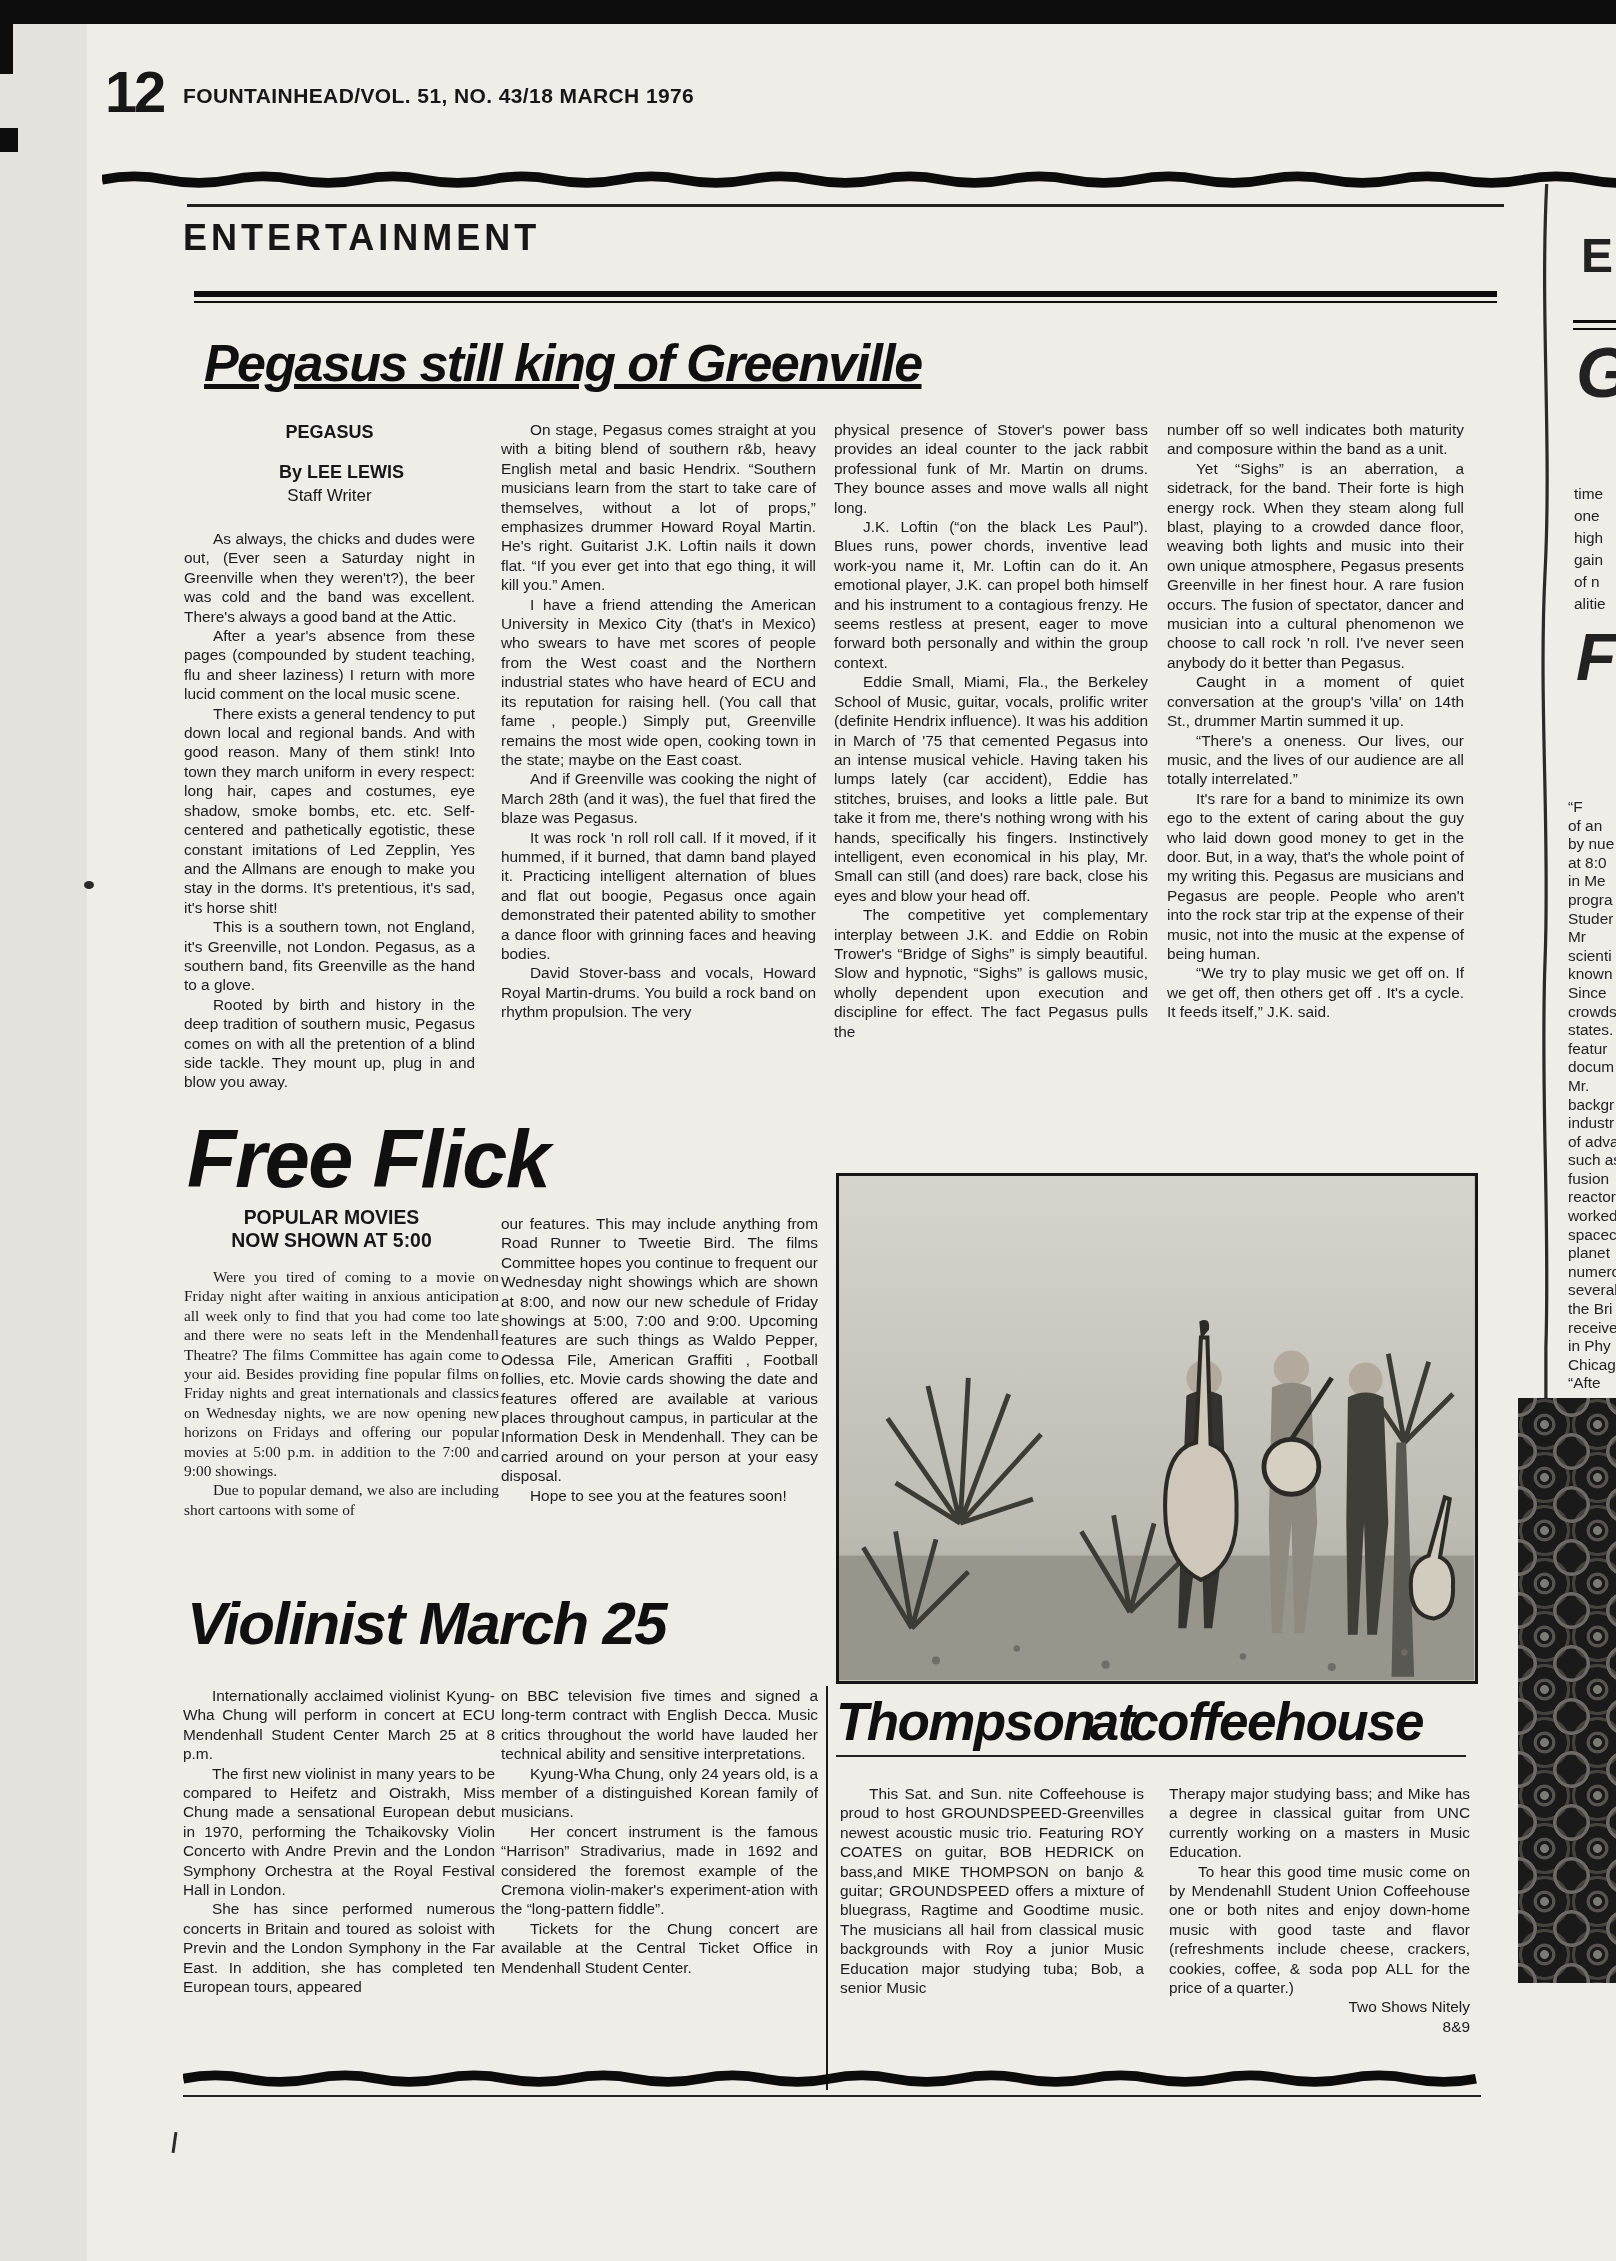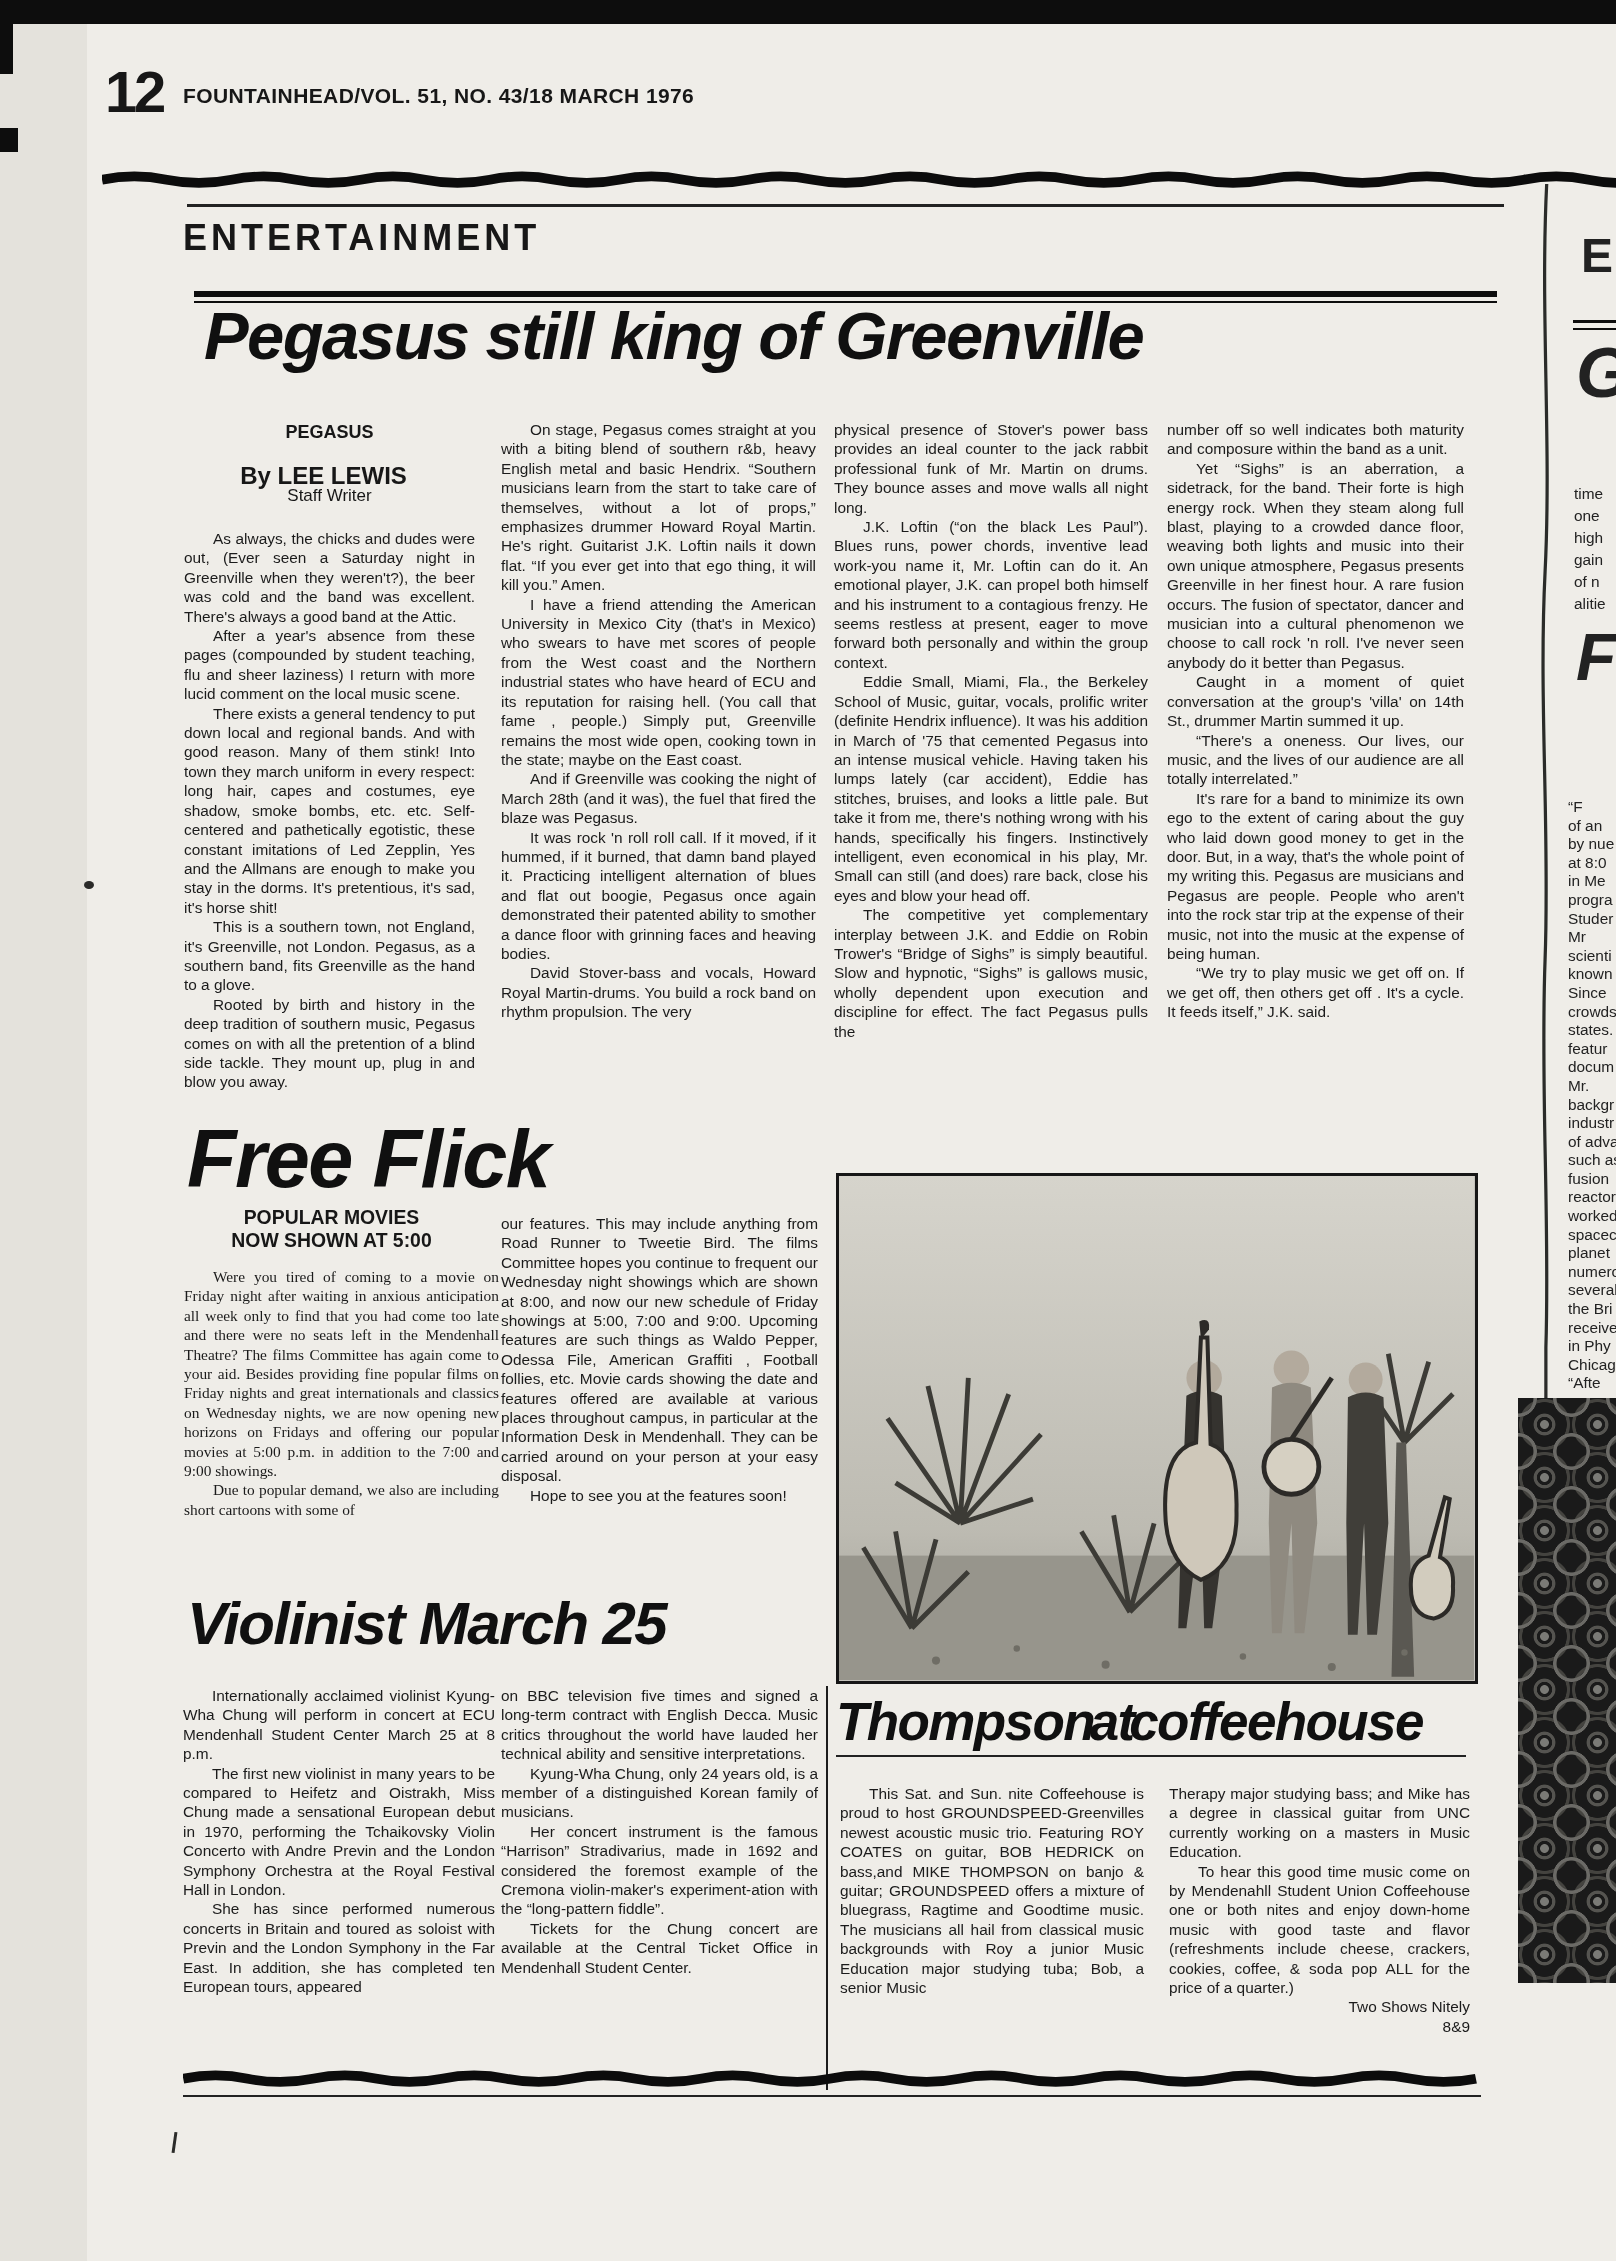--- a/index.html
+++ b/index.html
@@ -40,24 +40,24 @@
   <div class="abs" style="left:183px;top:84px;font-size:21px;font-weight:bold;letter-spacing:0.4px;">FOUNTAINHEAD/VOL. 51, NO. 43/18 MARCH 1976</div>
   <svg class="abs" style="left:102px;top:170px;" width="1514" height="19.4" viewBox="0 0 1874 24">
     <path d="M0 12 q 40 -8 80 0 t 80 0 t 80 0 t 80 0 t 80 0 t 80 0 t 80 0 t 80 0 t 80 0 t 80 0 t 80 0 t 80 0 t 80 0 t 80 0 t 80 0 t 80 0 t 80 0 t 80 0 t 80 0 t 80 0 t 80 0 t 80 0 t 80 0 t 80 0" stroke="#0c0c0c" stroke-width="12" fill="none"></path>
   </svg>
   <div class="abs bar" style="left:187px;top:204px;width:1317px;height:3.2px;background:#222;"></div>
 
   <div class="abs" style="left:183px;top:217px;font-size:36px;font-weight:bold;letter-spacing:4px;">ENTERTAINMENT</div>
   <div class="abs bar" style="left:194px;top:291px;width:1303px;height:5.7px;"></div>
   <div class="abs bar" style="left:194px;top:301px;width:1303px;height:2.4px;"></div>
 
-  <div class="abs headline" style="left:204px;top:297px;font-size:67px;">Pegasus still king of Greenville</div>
+  <div class="abs headline" style="left:204px;top:333px;font-size:52px;text-decoration:underline;">Pegasus still king of Greenville</div>
 
   <div class="abs kicker" style="left:184px;top:422px;width:291px;font-size:18px;">PEGASUS</div>
-  <div class="abs kicker" style="left:178px;top:462px;width:291px;font-size:24px;">By LEE LEWIS</div>
+  <div class="abs kicker" style="left:196px;top:462px;width:291px;font-size:18px;">By LEE LEWIS</div>
   <div class="abs" style="left:184px;top:486px;width:291px;font-size:17px;text-align:center;">Staff Writer</div>
 
   <div class="art" style="left:184px;top:529px;width:291px;">
     <p>As always, the chicks and dudes were out, (Ever seen a Saturday night in Greenville when they weren't?), the beer was cold and the band was excellent. There's always a good band at the Attic.</p>
     <p>After a year's absence from these pages (compounded by student teaching, flu and sheer laziness) I return with more lucid comment on the local music scene.</p>
     <p>There exists a general tendency to put down local and regional bands. And with good reason. Many of them stink! Into town they march uniform in every respect: long hair, capes and costumes, eye shadow, smoke bombs, etc. etc. Self-centered and pathetically egotistic, these constant imitations of Led Zepplin, Yes and the Allmans are enough to make you stay in the dorms. It's pretentious, it's sad, it's horse shit!</p>
     <p>This is a southern town, not England, it's Greenville, not London. Pegasus, as a southern band, fits Greenville as the hand to a glove.</p>
     <p>Rooted by birth and history in the deep tradition of southern music, Pegasus comes on with all the pretention of a blind side tackle. They mount up, plug in and blow you away.</p>
   </div>
   <div class="art" style="left:501px;top:420px;width:315px;">

